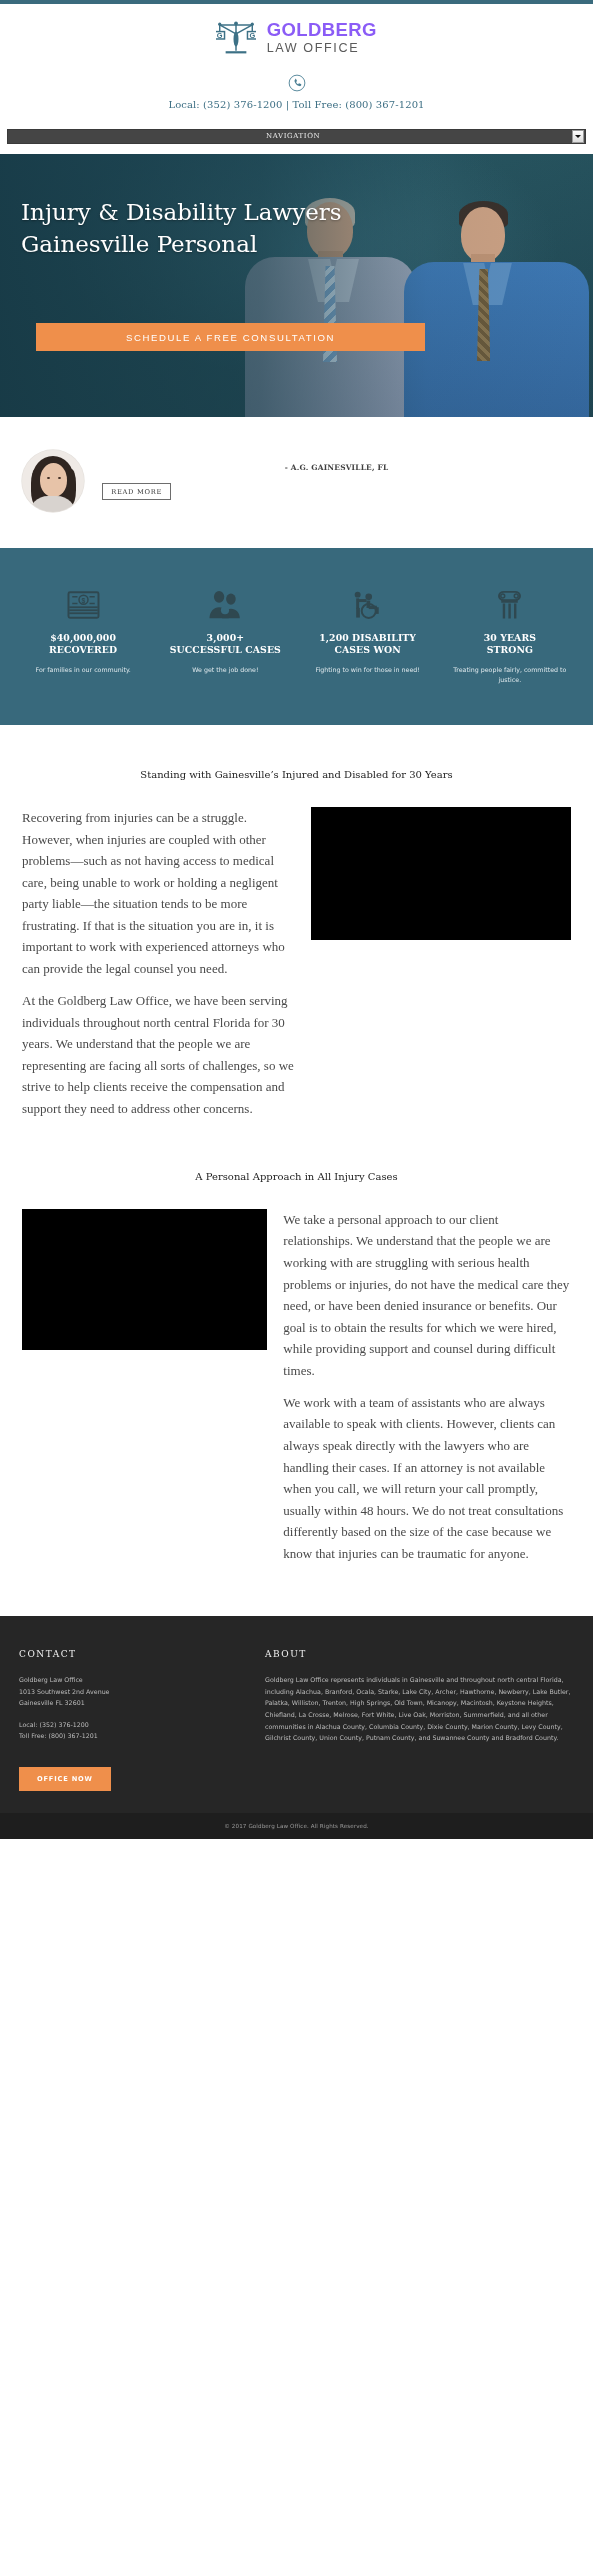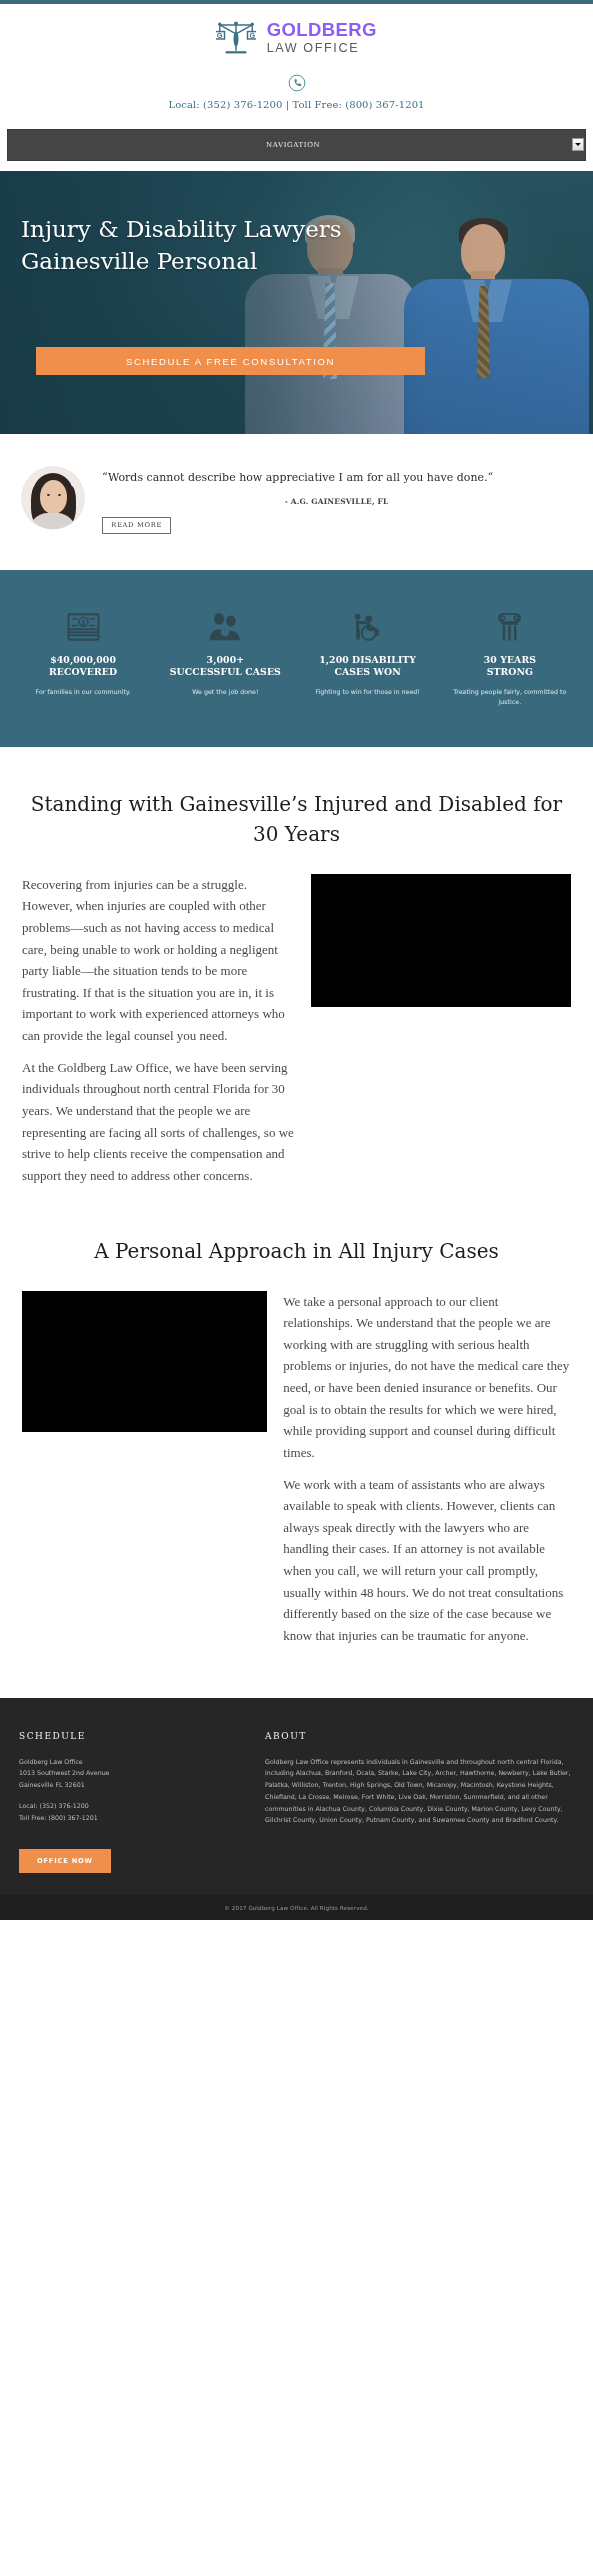--- a/index.html
+++ b/index.html
@@ -37,21 +37,21 @@
   .phone-block { padding:16.3px 0 19px; text-align:center; }
   .phone-icon { width:18px; height:18px; margin:0 auto 6.7px; display:block; }
   .phone-line {
     font-family:"DejaVu Serif", serif;
     font-size:10px; color:#3d6f84; letter-spacing:0.1px;
   }
 
   
   .nav-wrap { padding:0 7.4px 10.4px; }
   .nav-select {
-    position:relative; height:32px; background:#454545;
+    position:relative; height:15px; background:#454545;
     border:0.7px solid #3a3a3a; display:flex; align-items:center;
   }
   .nav-label {
     font-family:"DejaVu Serif", serif;
     color:#efefef; font-size:7px; letter-spacing:0.6px;
     padding-left:6px; flex:1;
   }
   .nav-arrow-btn {
     width:12px; height:13.3px; margin-right:0.7px; flex:none;
     background:linear-gradient(#fdfdfd,#dcdcdc);
@@ -103,21 +103,21 @@
     position:absolute; inset:0;
     background:linear-gradient(90deg, rgba(22,56,68,.88) 0%, rgba(24,60,72,.62) 44%, rgba(24,60,72,.12) 72%, rgba(24,60,72,.05) 100%);
   }
   .hero-inner { position:absolute; left:0; right:0; top:43px; padding:0 21px; }
   .hero-title {
     font-family:"DejaVu Serif", serif;
     color:#fff; font-size:23px; line-height:1.38; font-weight:normal;
     text-shadow:0 0.7px 2.2px rgba(0,0,0,.35);
   }
   .hero-cta {
-    position:absolute; left:36px; top:176px; width:389px; height:28px;
+    position:absolute; left:36px; top:169px; width:389px; height:28px;
     background:#ef8f4b; color:#fff;
     font-family:"Liberation Sans", sans-serif;
     font-size:9.6px; letter-spacing:1.6px;
     display:flex; align-items:center; justify-content:center;
   }
 
   
   .testimonial { padding:33px 22px 36px; display:flex; gap:18px; align-items:flex-start; }
   .avatar {
     width:62px; height:62px; border-radius:50%; flex:none; overflow:hidden;
@@ -161,21 +161,21 @@
   .stat-cap {
     margin-top:9.6px;
     font-family:"DejaVu Sans", sans-serif;
     color:#dfe9ed; font-size:6.3px; line-height:1.55;
   }
 
   
   .section { padding:42px 22px 7.4px; }
   .section-title {
     font-family:"DejaVu Serif", serif;
-    font-size:20px; line-height:1.5; text-align:center; color:#1d1d1d;
+    font-size:10px; line-height:1.5; text-align:center; color:#1d1d1d;
     font-weight:normal; margin-bottom:25px;
   }
   .two-col { display:flex; gap:16.3px; align-items:flex-start; }
   .col-text p {
     font-family:Liberation Serif, serif;
     font-size:13px; line-height:1.66; color:#4a4a4a;
   }
   .col-text p + p { margin-top:10.4px; }
   .media-box { background:#000; flex:none; }
   .media-a { width:260px; height:133px; }
@@ -294,21 +294,20 @@
     <div class="avatar">
       <div class="a-hair"></div>
         <div class="a-hairL"></div>
         <div class="a-hairR"></div>
       <div class="a-face"></div>
         <div class="a-eyeL"></div>
         <div class="a-eyeR"></div>
       <div class="a-body"></div>
     </div>
     <div class="t-body">
-      <div class="t-quote">“Words cannot describe how appreciative I am for all you have done.“</div>
       <div class="t-attr">- A.G. GAINESVILLE, FL</div>
       <a class="btn-outline">READ MORE</a>
     </div>
   </div>
 
   <div class="stats">
     <div class="stats-row">
 
       <div class="stat">
         <div class="stat-icon">
@@ -402,21 +401,21 @@
       <div class="col-text">
         <p>We take a personal approach to our client relationships. We understand that the people we are working with are struggling with serious health problems or injuries, do not have the medical care they need, or have been denied insurance or benefits. Our goal is to obtain the results for which we were hired, while providing support and counsel during difficult times.</p>
         <p>We work with a team of assistants who are always available to speak with clients. However, clients can always speak directly with the lawyers who are handling their cases. If an attorney is not available when you call, we will return your call promptly, usually within 48 hours. We do not treat consultations differently based on the size of the case because we know that injuries can be traumatic for anyone.</p>
       </div>
     </div>
   </div>
 
   <div class="footer">
     <div class="footer-row">
       <div class="f-col-contact">
-        <div class="f-head">SCHEDULE</div>
+        <div class="f-head">CONTACT</div>
         <div class="f-text">Goldberg Law Office</div>
         <div class="f-text">1013 Southwest 2nd Avenue</div>
         <div class="f-text">Gainesville FL 32601</div>
         <div class="f-gap"></div>
         <div class="f-text">Local: (352) 376-1200</div>
         <div class="f-text">Toll Free: (800) 367-1201</div>
         <a class="btn-contact">OFFICE NOW</a>
       </div>
       <div class="f-col-about">
         <div class="f-head">ABOUT</div>

